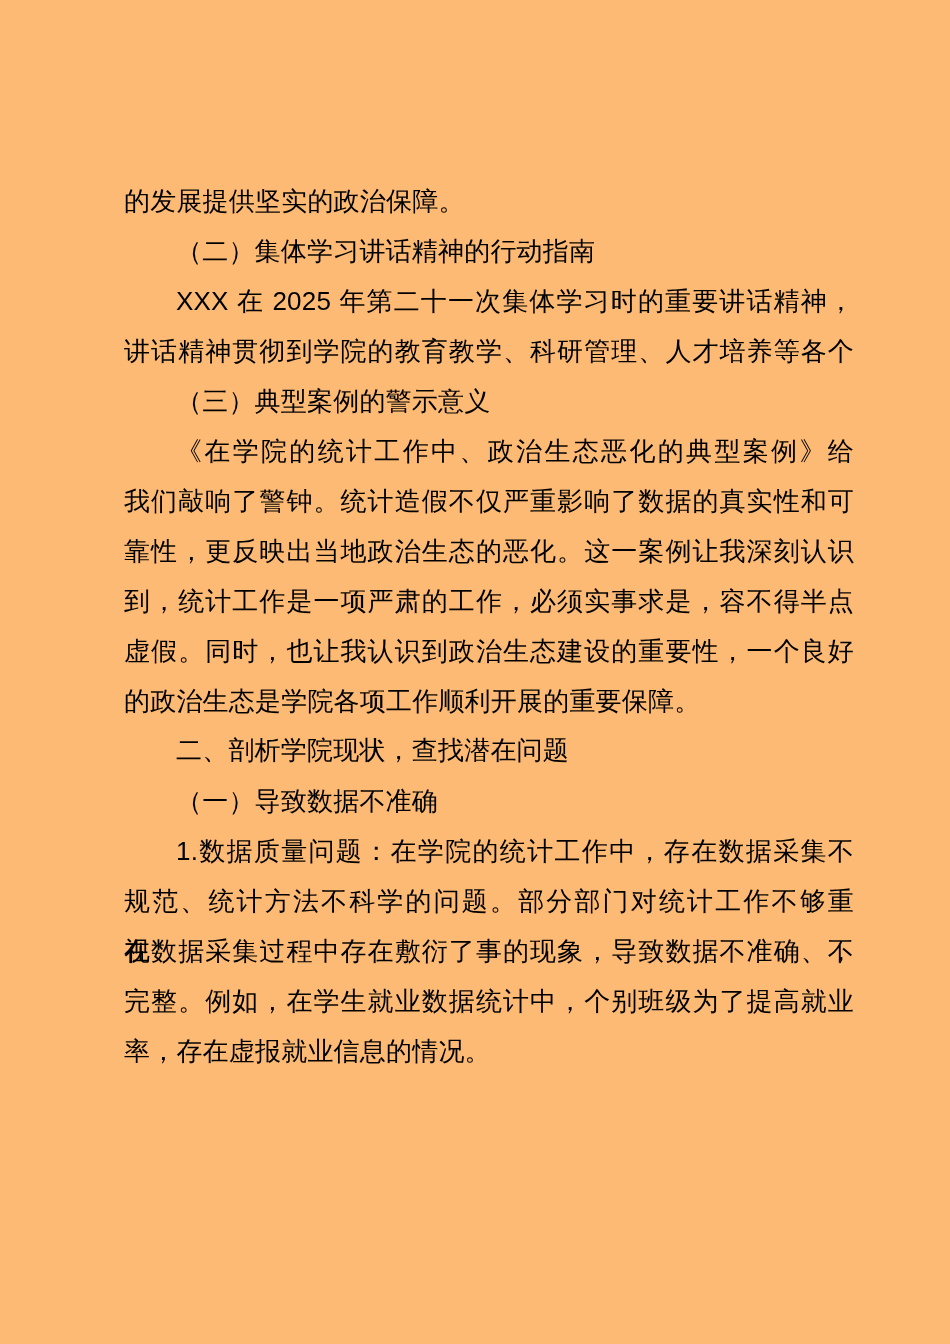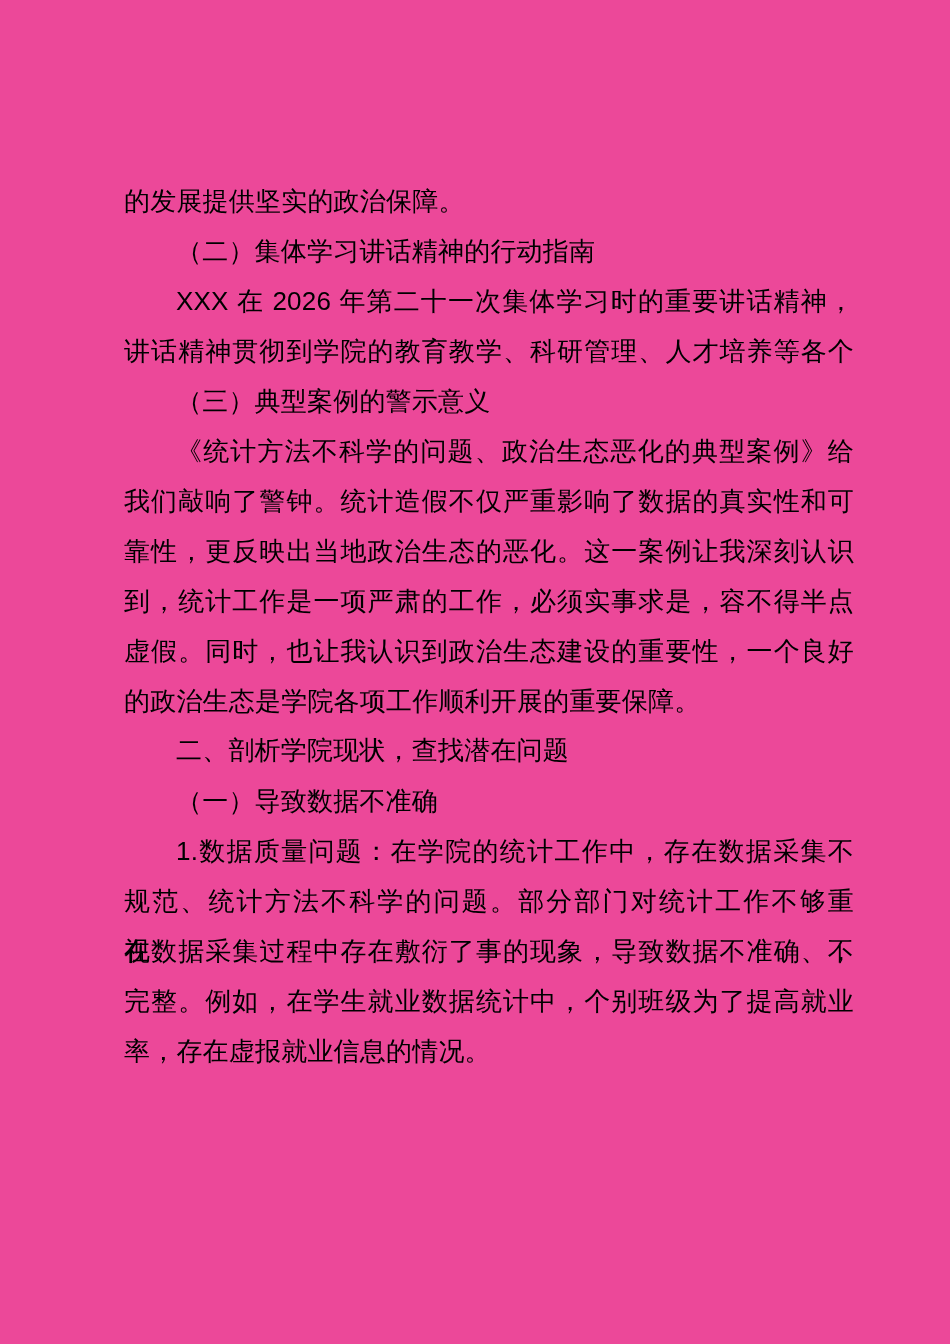--- a/index.html
+++ b/index.html
@@ -7,21 +7,21 @@
     padding: 0;
     width: 950px;
     height: 1344px;
     background: #ffffff;
     overflow: hidden;
   }
   .page {
     position: relative;
     width: 950px;
     height: 1344px;
-    background: #ec4899;
+    background: #fdba74;
     font-family: "Liberation Sans", "DejaVu Sans", sans-serif;
     color: #000000;
   }
   .text-block {
     position: absolute;
     left: 124px;
     top: 176px;
     width: 730px;
   }
   .line {
@@ -45,24 +45,24 @@
     font-family: "Liberation Serif", "DejaVu Serif", serif;
   }
 </style>
 </head>
 <body>
 
 <div class="page">
   <div class="text-block">
       <div class="line end">的发展提供坚实的政治保障。</div>
       <div class="line indent end">（二）集体学习讲话精神的行动指南</div>
-      <div class="line indent">XXX 在 2026 年第二十一次集体学习时的重要讲话精神，</div>
+      <div class="line indent">XXX 在 2025 年第二十一次集体学习时的重要讲话精神，</div>
       <div class="line">讲话精神贯彻到学院的教育教学、科研管理、人才培养等各个</div>
       <div class="line indent end">（三）典型案例的警示意义</div>
-      <div class="line indent">《统计方法不科学的问题、政治生态恶化的典型案例》给</div>
+      <div class="line indent">《在学院的统计工作中、政治生态恶化的典型案例》给</div>
       <div class="line">我们敲响了警钟。统计造假不仅严重影响了数据的真实性和可</div>
       <div class="line">靠性，更反映出当地政治生态的恶化。这一案例让我深刻认识</div>
       <div class="line">到，统计工作是一项严肃的工作，必须实事求是，容不得半点</div>
       <div class="line">虚假。同时，也让我认识到政治生态建设的重要性，一个良好</div>
       <div class="line end">的政治生态是学院各项工作顺利开展的重要保障。</div>
       <div class="line indent end serif">二、剖析学院现状，查找潜在问题</div>
       <div class="line indent end">（一）导致数据不准确</div>
       <div class="line indent">1.数据质量问题：在学院的统计工作中，存在数据采集不</div>
       <div class="line">规范、统计方法不科学的问题。部分部门对统计工作不够重视，</div>
       <div class="line">在数据采集过程中存在敷衍了事的现象，导致数据不准确、不</div>

